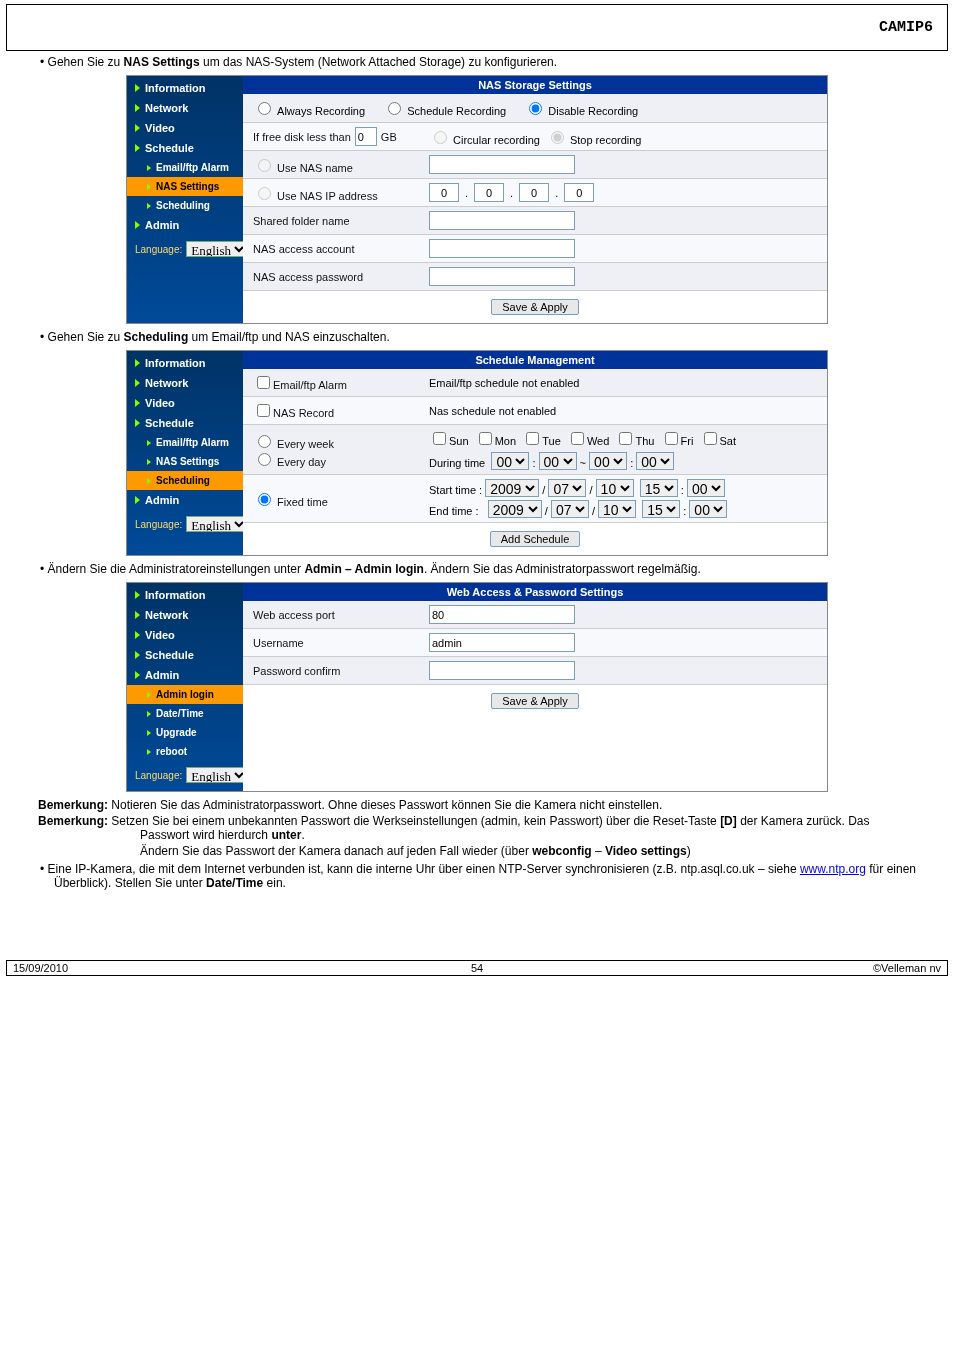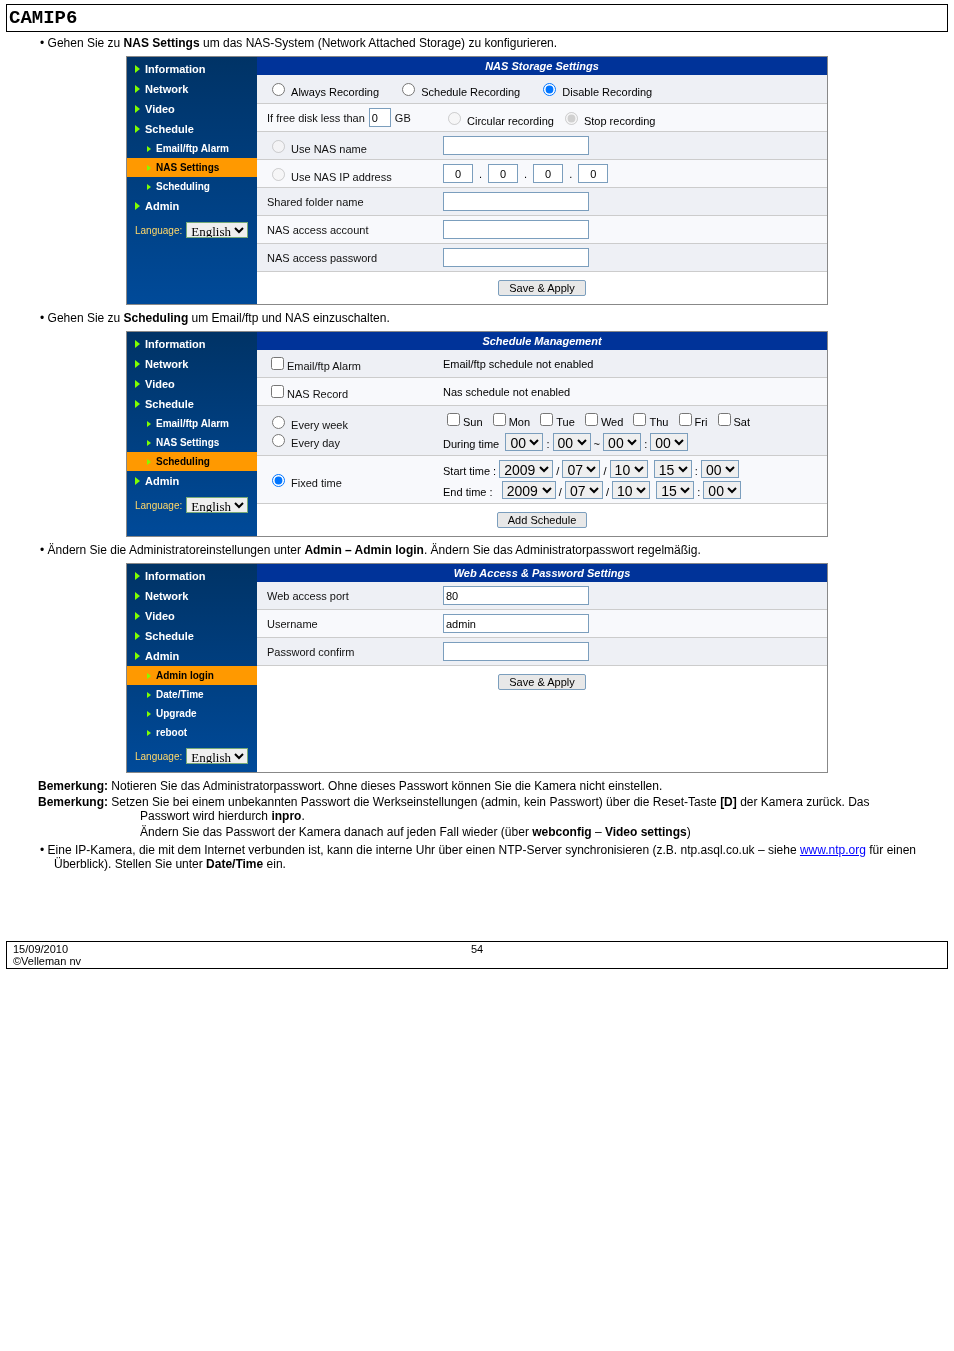--- a/index.html
+++ b/index.html
@@ -5,24 +5,24 @@
   body {
     font-family: Verdana, Arial, sans-serif;
     font-size: 12px;
     background: #fff;
     margin: 0;
     padding: 0;
     width: 954px;
   }
   .page-title-box {
     border: 1px solid #000;
-    text-align: left;
+    text-align: right;
     font-weight: bold;
-    font-size: 19px;
-    padding: 2px;
+    font-size: 15px;
+    padding: 14px;
     margin: 4px 6px;
     font-family: "Courier New", monospace;
   }
   .bullet {
     margin: 4px 0 4px 40px;
     text-indent: -14px;
     padding-left: 14px;
   }
   .bullet::before {
     content: "• ";
@@ -33,21 +33,21 @@
     justify-content: center;
     margin: 6px 0;
   }
   .panel {
     display: flex;
     border: 1px solid #888;
     font-size: 11px;
   }
   .sidebar {
     background: linear-gradient(#003366, #004a99);
-    width: 130px;
+    width: 116px;
     color: #fff;
     padding: 2px 0;
   }
   .side-item {
     padding: 4px 8px;
     display: flex;
     align-items: center;
     cursor: pointer;
     font-weight: bold;
     font-size: 11px;
@@ -93,21 +93,20 @@
     flex: 1;
     background: #fff;
   }
   .content-header {
     background: #003399;
     color: #fff;
     text-align: center;
     font-weight: bold;
     padding: 3px;
     font-size: 11px;
-    font-style: italic;
   }
   .row {
     display: flex;
     align-items: center;
     border-bottom: 1px solid #ccc;
     min-height: 26px;
   }
   .row:nth-child(even) { background: #eef0f5; }
   .row:nth-child(odd) { background: #f8f9fc; }
   .cell-label {
@@ -167,21 +166,20 @@
   }
   a { color: #0000ff; }
   .footer {
     border: 1px solid #000;
     display: flex;
     justify-content: space-between;
     font-size: 11px;
     padding: 1px 6px;
     margin: 6px;
     position: relative;
-    flex-direction: column;
   }
   .footer-center {
     position: absolute;
     left: 50%;
     transform: translateX(-50%);
   }
 </style>
 </head>
 <body>
 
@@ -463,21 +461,21 @@
         </div>
     <div class="btn-row"><button class="btn">Save &amp; Apply</button></div>
   </div>
 </div>
 </div>
 
 <div class="remark">
   <span class="remark-label">Bemerkung:</span><span> Notieren Sie das Administratorpasswort. Ohne dieses Passwort können Sie die Kamera nicht einstellen.</span>
 </div>
 <div class="remark">
-  <span class="remark-label">Bemerkung:</span><span> Setzen Sie bei einem unbekannten Passwort die Werkseinstellungen (admin, kein Passwort) über die Reset-Taste </span><b>[D]</b><span> der Kamera zurück. Das Passwort wird hierdurch </span><b>inpro</b><span>.</span>
+  <span class="remark-label">Bemerkung:</span><span> Setzen Sie bei einem unbekannten Passwort die Werkseinstellungen (admin, kein Passwort) über die Reset-Taste </span><b>[D]</b><span> der Kamera zurück. Das Passwort wird hierdurch </span><b>unter</b><span>.</span>
 </div>
 <div class="indented">
   <span>Ändern Sie das Passwort der Kamera danach auf jeden Fall wieder (über </span><b>webconfig</b><span> – </span><b>Video settings</b><span>)</span>
 </div>
 
 <div class="bullet">
   <span>Eine IP-Kamera, die mit dem Internet verbunden ist, kann die interne Uhr über einen NTP-Server synchronisieren (z.B. ntp.asql.co.uk – siehe </span><a href="#">www.ntp.org</a><span> für einen Überblick). Stellen Sie unter </span><b>Date/Time</b><span> ein.</span>
 </div>
 
 <div style="height:60px;"></div>

